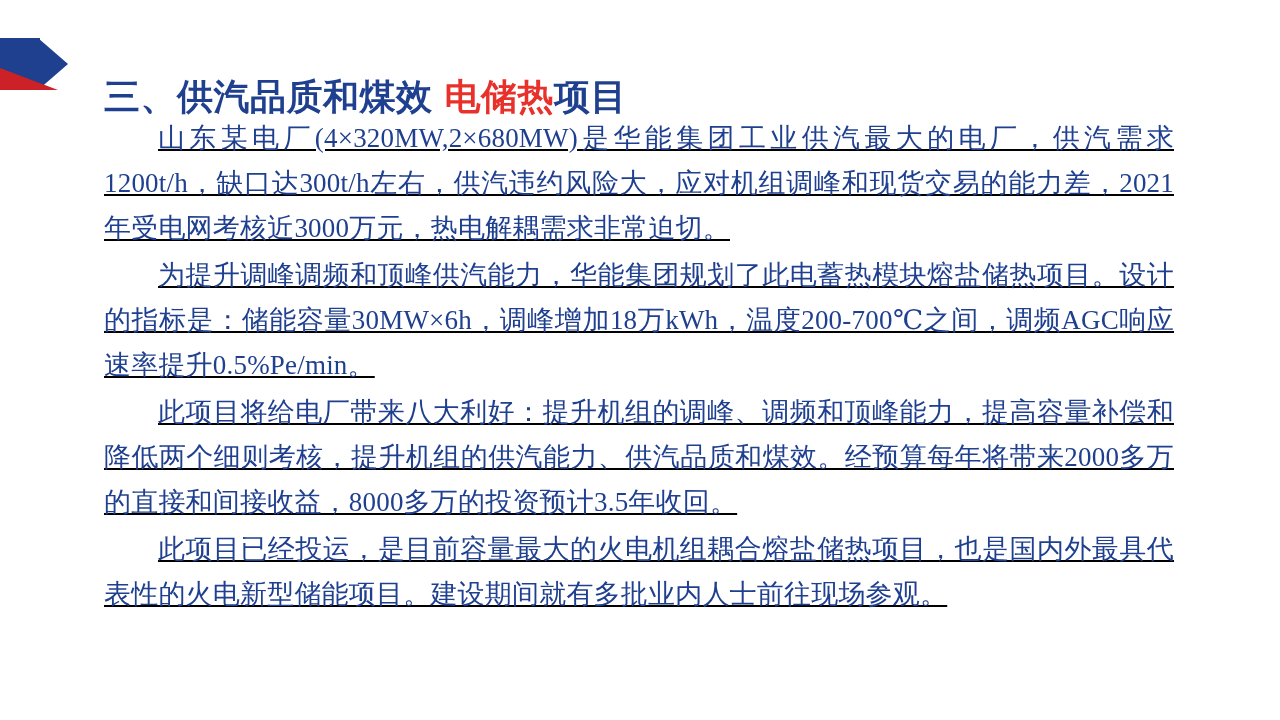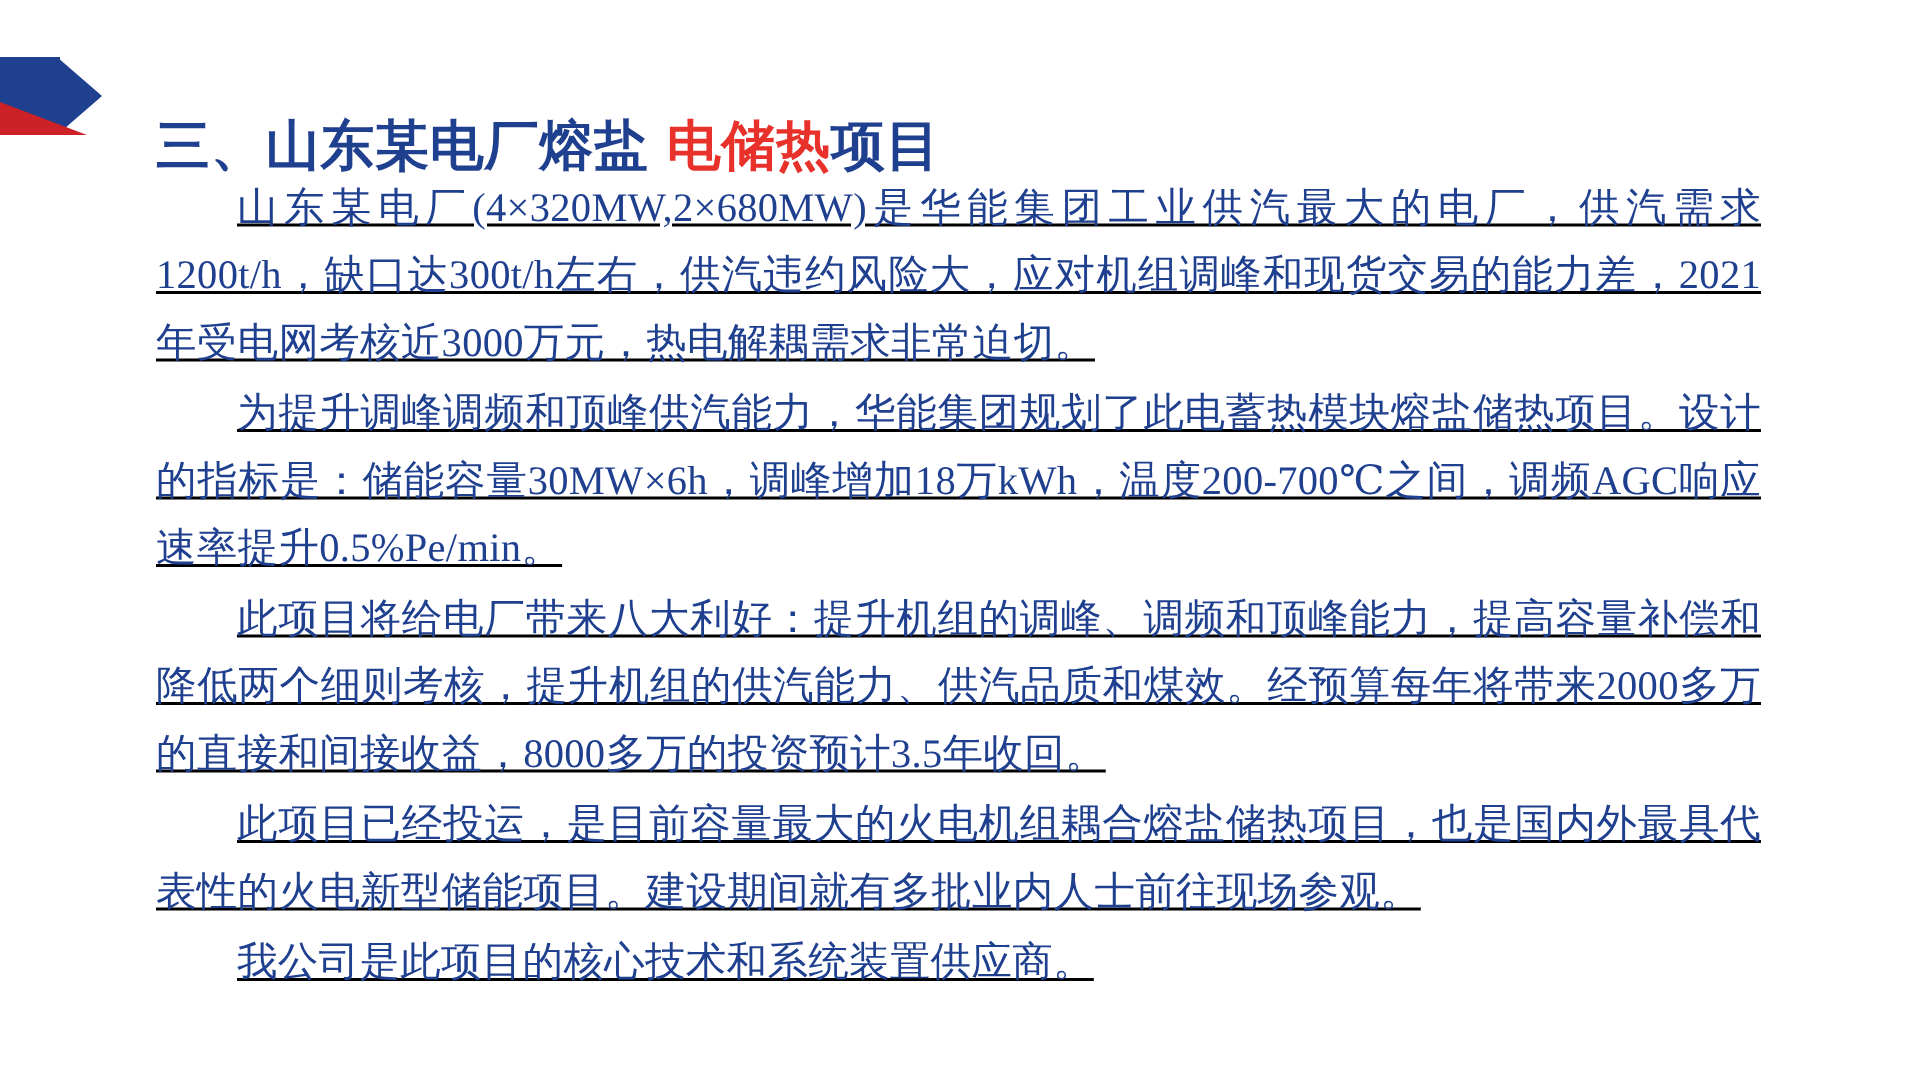--- a/index.html
+++ b/index.html
@@ -89,22 +89,21 @@
 </head>
 <body>
 
 <div class="corner-mark">
   <div class="blue-block"></div>
   <div class="blue-arrow"></div>
   <div class="red-wedge"></div>
 </div>
 
 <h1 class="slide-title">
-  <span>三、山东某电厂熔盐</span><span class="accent">电储热</span><span>项目</span>
+  <span>三、供汽品质和煤效</span><span class="accent">电储热</span><span>项目</span>
 </h1>
 
 <div class="body-wrap">
   <p class="para">山东某电厂(4×320MW,2×680MW)是华能集团工业供汽最大的电厂，供汽需求1200t/h，缺口达300t/h左右，供汽违约风险大，应对机组调峰和现货交易的能力差，2021年受电网考核近3000万元，热电解耦需求非常迫切。</p>
   <p class="para">为提升调峰调频和顶峰供汽能力，华能集团规划了此电蓄热模块熔盐储热项目。设计的指标是：储能容量30MW×6h，调峰增加18万kWh，温度200-700℃之间，调频AGC响应速率提升0.5%Pe/min。</p>
   <p class="para">此项目将给电厂带来八大利好：提升机组的调峰、调频和顶峰能力，提高容量补偿和降低两个细则考核，提升机组的供汽能力、供汽品质和煤效。经预算每年将带来2000多万的直接和间接收益，8000多万的投资预计3.5年收回。</p>
   <p class="para">此项目已经投运，是目前容量最大的火电机组耦合熔盐储热项目，也是国内外最具代表性的火电新型储能项目。建设期间就有多批业内人士前往现场参观。</p>
-  <p class="para">我公司是此项目的核心技术和系统装置供应商。</p>
 </div>
 
 </body></html>

